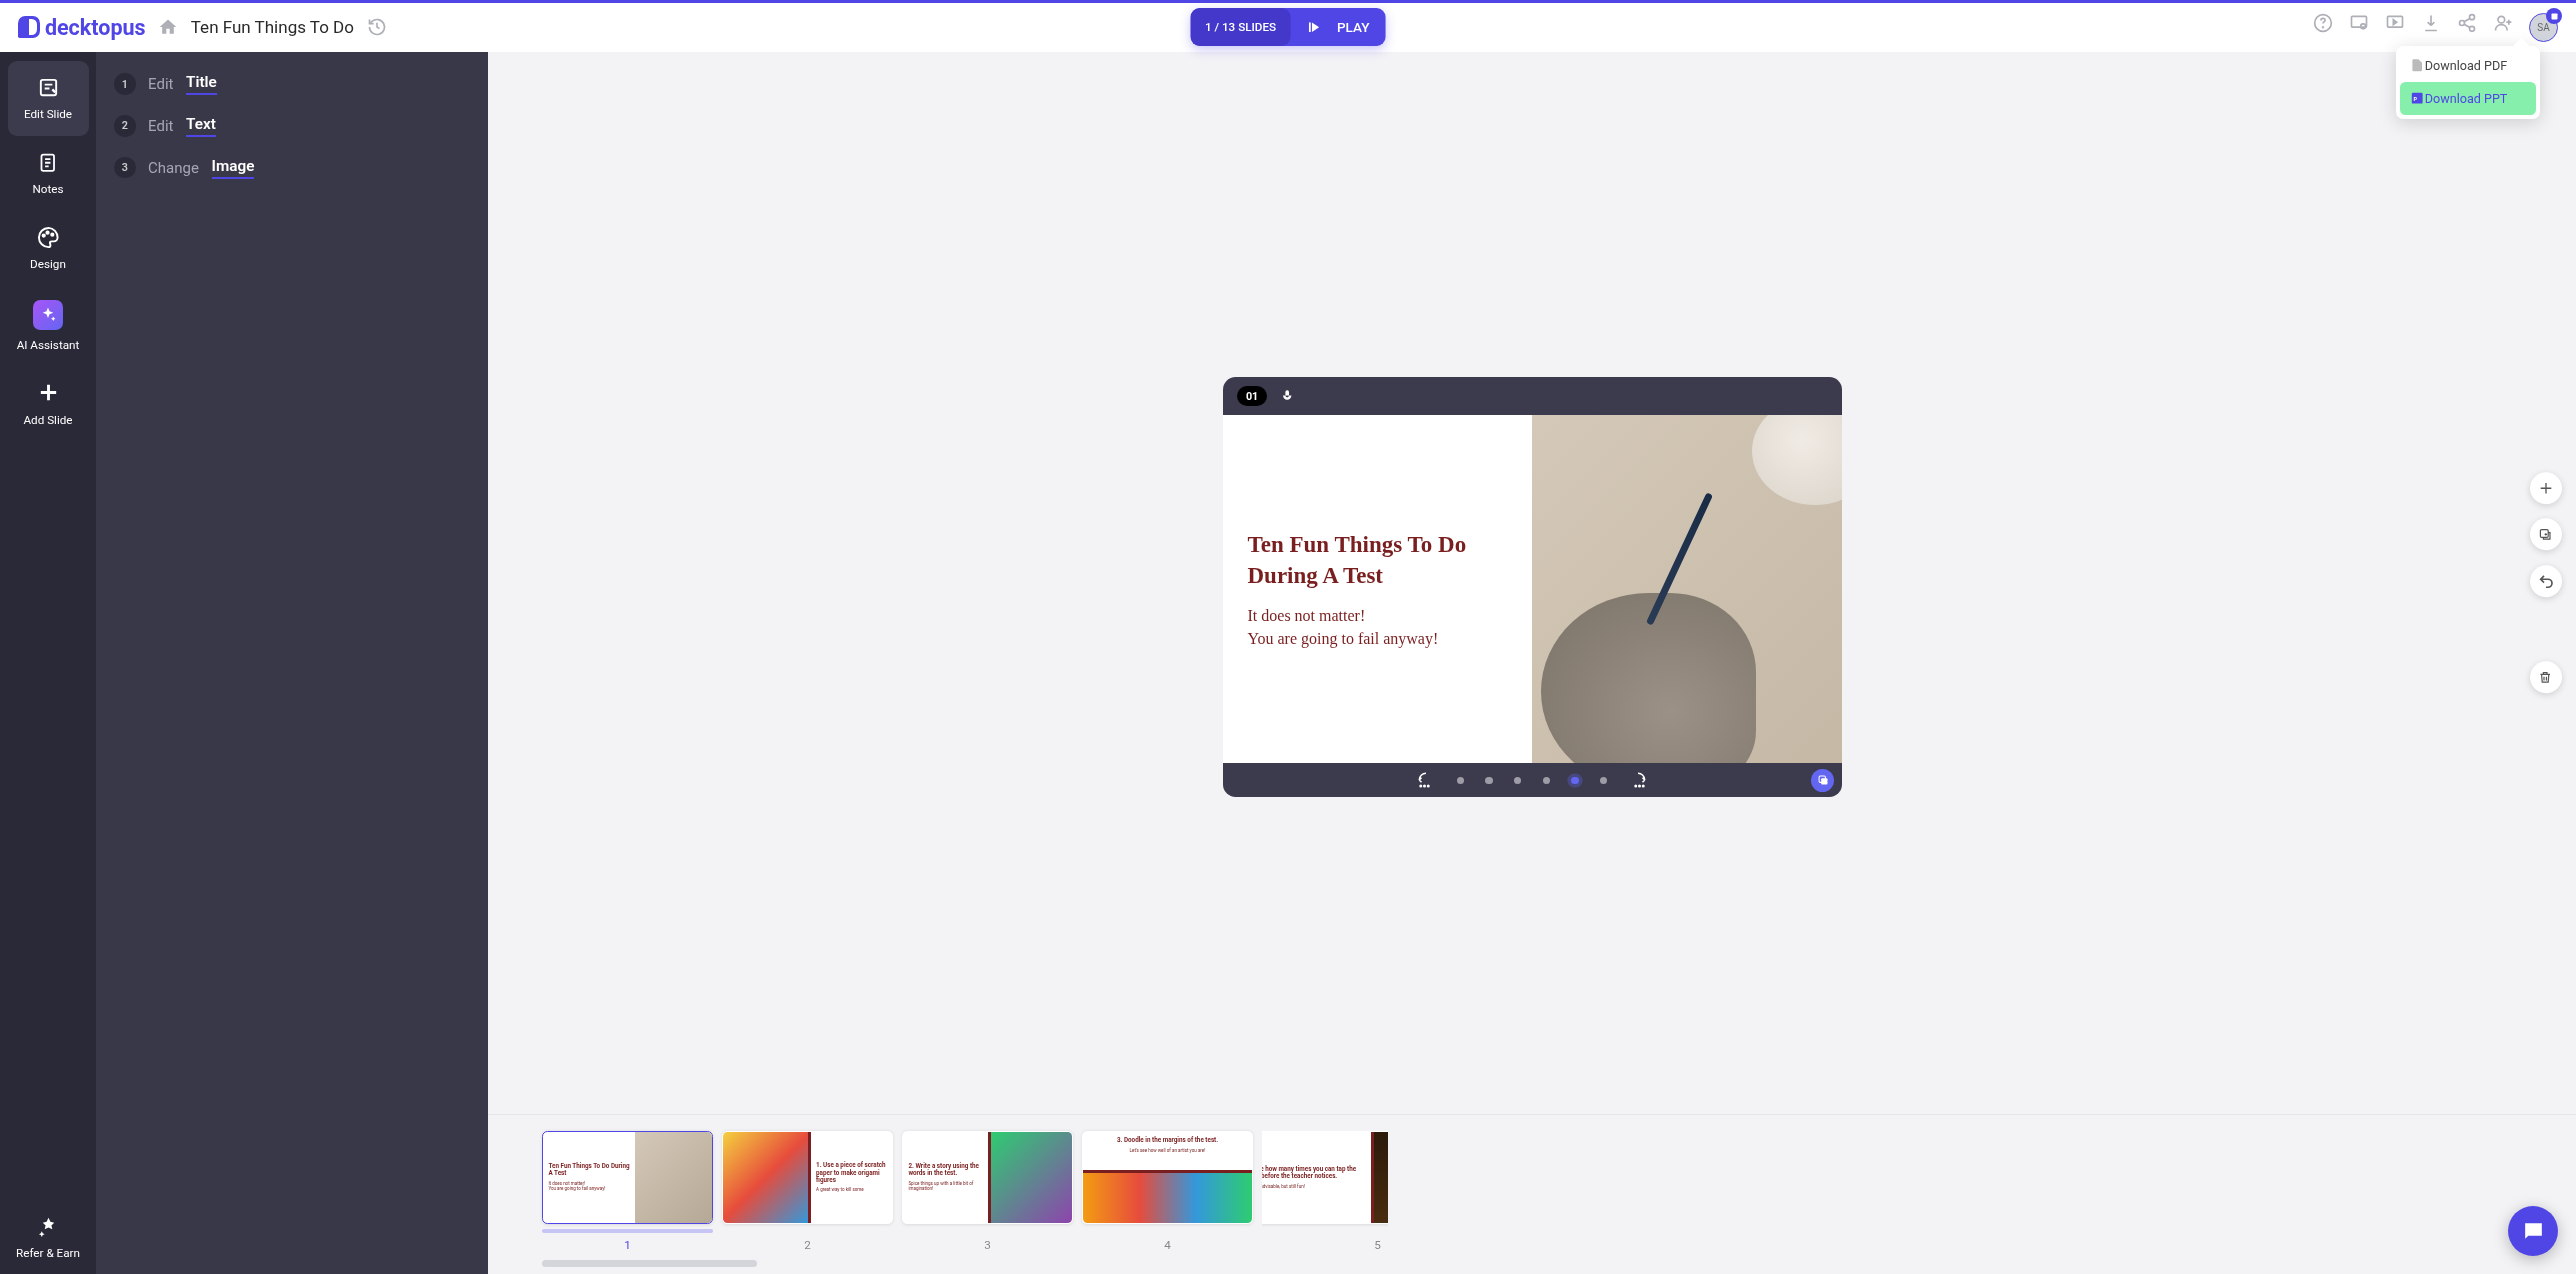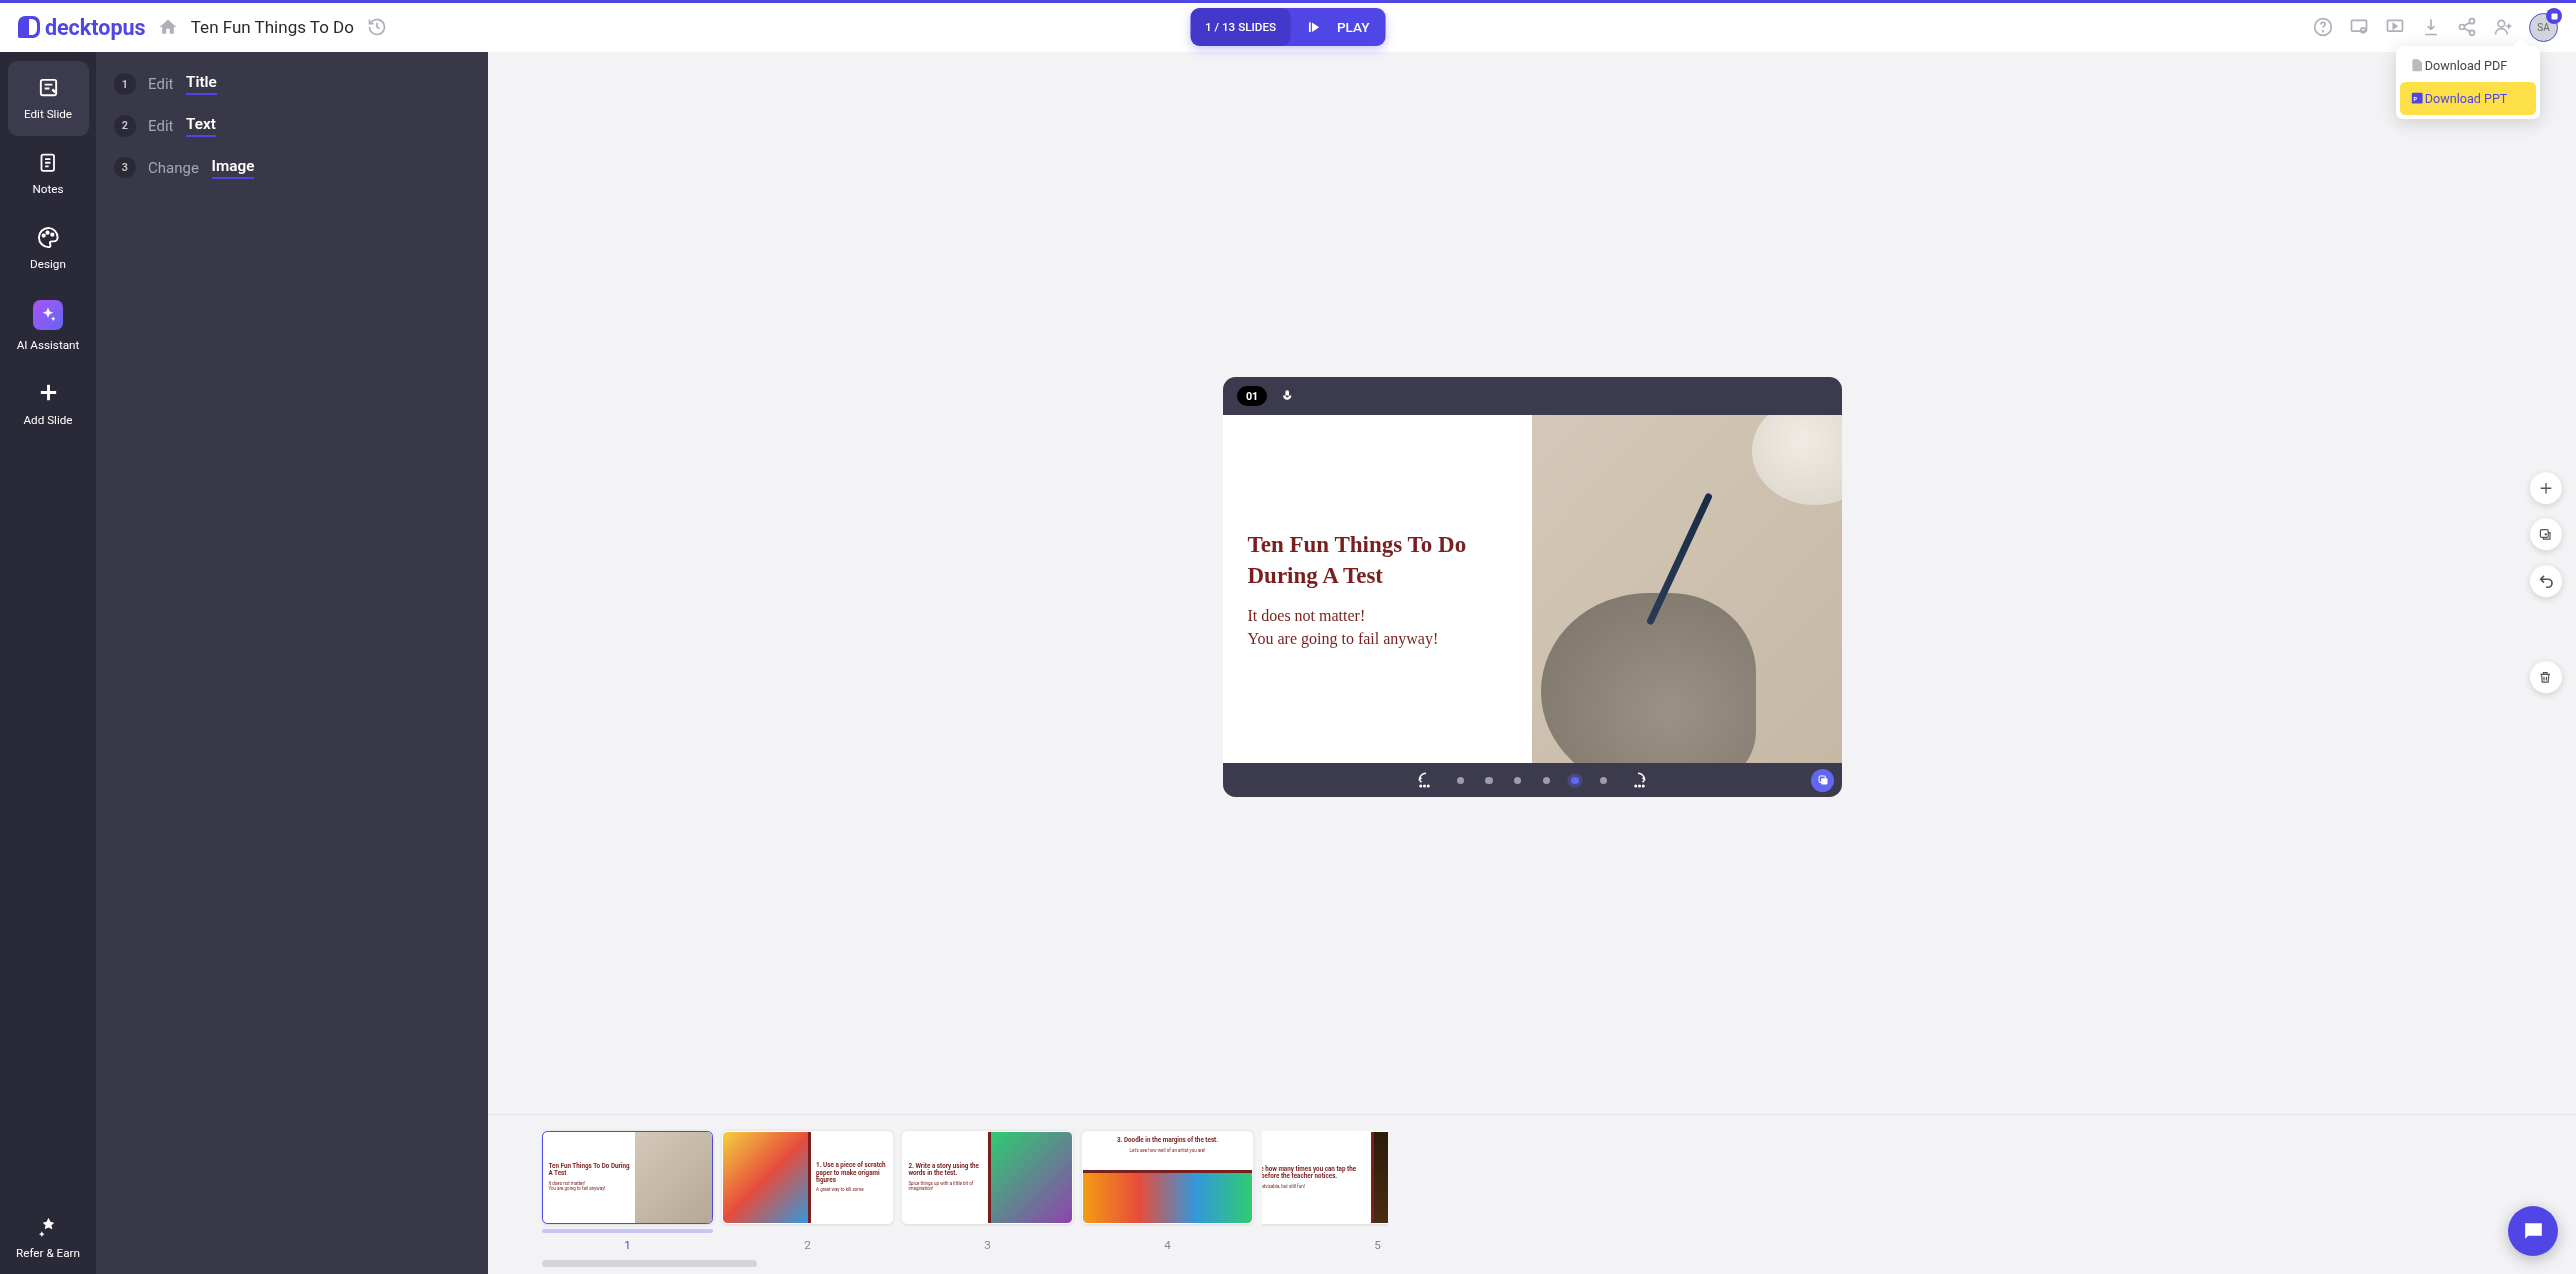--- a/index.html
+++ b/index.html
@@ -14,30 +14,30 @@
 .logo-icon { width: 21.5px; height: 21.5px; background: #4f46e5; border-radius: 7.2px 7.2px 7.2px 1.8px; position: relative; }
 .logo-icon::after { content:''; position:absolute; right:2.7px; top:2.7px; bottom:2.7px; width:8px; border-radius:5.4px; background:#fff; border-top-left-radius:0; border-bottom-left-radius:0;}
 .home-icon { color: #aeb0b8; cursor: pointer; }
 .doc-title { font-size: 17px; color: #2a2a2a; }
 .history-icon { color: #aeb0b8; cursor:pointer; }
 
 .header-center { position:absolute; left:50%; transform:translateX(-50%); display:flex; align-items:center; background:#4f46e5; border-radius:9px; overflow:hidden; height:38px; top:5.4px; box-shadow: 0 3.6px 10.8px rgba(79,70,229,0.3);}
 .slide-count { background:#4338ca; color:#fff; padding:0 14.4px; font-size:11.7px; font-weight:500; height:100%; display:flex; align-items:center; border-radius:9px;}
 .play-btn { display:flex; align-items:center; gap:16px; color:#fff; padding:0 16px; font-size:13.5px; font-weight:500; cursor:pointer; }
 
-.header-right { margin-left:auto; display:flex; align-items:center; gap:16px; color:#aeb0b8; }
+.header-right { margin-left:auto; display:flex; gap:16px; color:#aeb0b8; }
 .header-right svg, .header-right .icon-btn { cursor:pointer; }
 .avatar { width:29px; height:29px; border-radius:50%; background:#d1d5db; border:1.8px solid #4f46e5; display:flex; align-items:center; justify-content:center; font-size:10px; color:#666; position:relative;}
 .avatar-badge { position:absolute; top:-5.4px; right:-5.4px; width:16px; height:16px; background:#4f46e5; border-radius:50%; display:flex; align-items:center; justify-content:center; }
 
 
 .dropdown { position:absolute; top:43px; right:36px; background:#fff; border-radius:7.2px; box-shadow: 0 3.6px 18px rgba(0,0,0,0.15); padding:3.6px; width:144px; z-index:100;}
 .dropdown::before{content:''; position:absolute; top:-5.4px; right:13.5px; width:10.8px; height:10.8px; background:#fff; transform:rotate(45deg);}
 .dropdown-item { display:flex; align-items:flex-start; gap:0; padding:9px 10.8px; font-size:12.6px; color:#444; cursor:pointer; border-radius:5.4px;}
-.dropdown-item.active { background:#fde047; color:#4f46e5;}
+.dropdown-item.active { background:#86efac; color:#4f46e5;}
 .dropdown-item .file-icon { width:14.4px; height:14.4px; }
 
 
 .main { display:flex; flex:1; overflow:hidden;}
 
 
 .sidebar { width:96px; background:#2a2938; display:flex; flex-direction:column; align-items:center; padding-top:9px; gap:0;}
 .sidebar-item { display:flex; flex-direction:column; align-items:center; gap:7.2px; color:#fff; font-size:11.7px; padding:14.4px 7.2px; width:81px; cursor:pointer; border-radius:9px;}
 .sidebar-item.active { background:#3c3b4e;}
 .sidebar-item .icon-box { width:25px; height:25px; display:flex; align-items:center; justify-content:center;}

